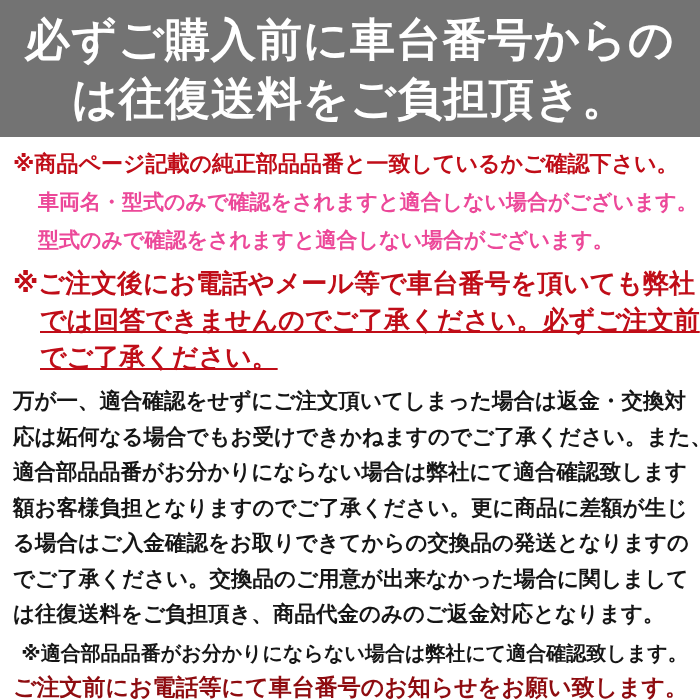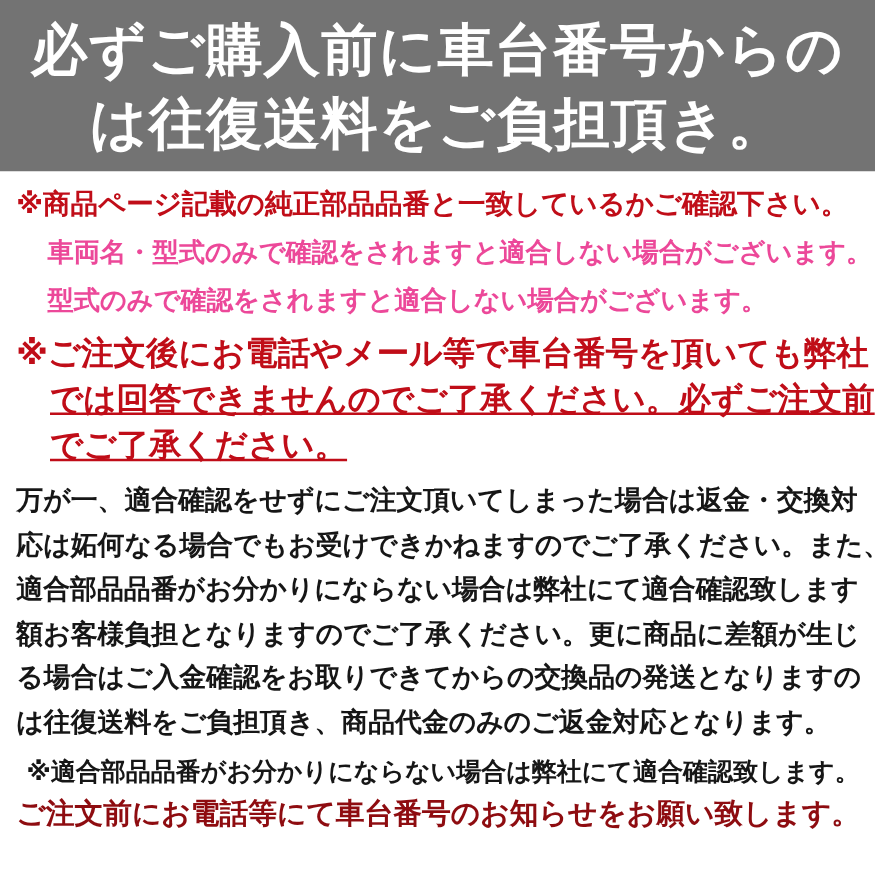--- a/index.html
+++ b/index.html
@@ -103,19 +103,20 @@
     <div class="order-notice-line hang">では回答できませんのでご了承ください。必ずご注文前</div>
     <div class="order-notice-line hang">でご了承ください。</div>
   </div>
 
   <div class="policy">
     <div class="policy-line">万が一、適合確認をせずにご注文頂いてしまった場合は返金・交換対</div>
     <div class="policy-line">応は妬何なる場合でもお受けできかねますのでご了承ください。また、</div>
     <div class="policy-line">適合部品品番がお分かりにならない場合は弊社にて適合確認致します</div>
     <div class="policy-line">額お客様負担となりますのでご了承ください。更に商品に差額が生じ</div>
     <div class="policy-line">る場合はご入金確認をお取りできてからの交換品の発送となりますの</div>
+    <div class="policy-line">でご了承ください。交換品のご用意が出来なかった場合に関しまして</div>
     <div class="policy-line">は往復送料をご負担頂き、商品代金のみのご返金対応となります。</div>
   </div>
 
   <div class="footer-note">※適合部品品番がお分かりにならない場合は弊社にて適合確認致します。</div>
   <div class="footer-cta">ご注文前にお電話等にて車台番号のお知らせをお願い致します。</div>
 
 </div>
 
 </body></html>

